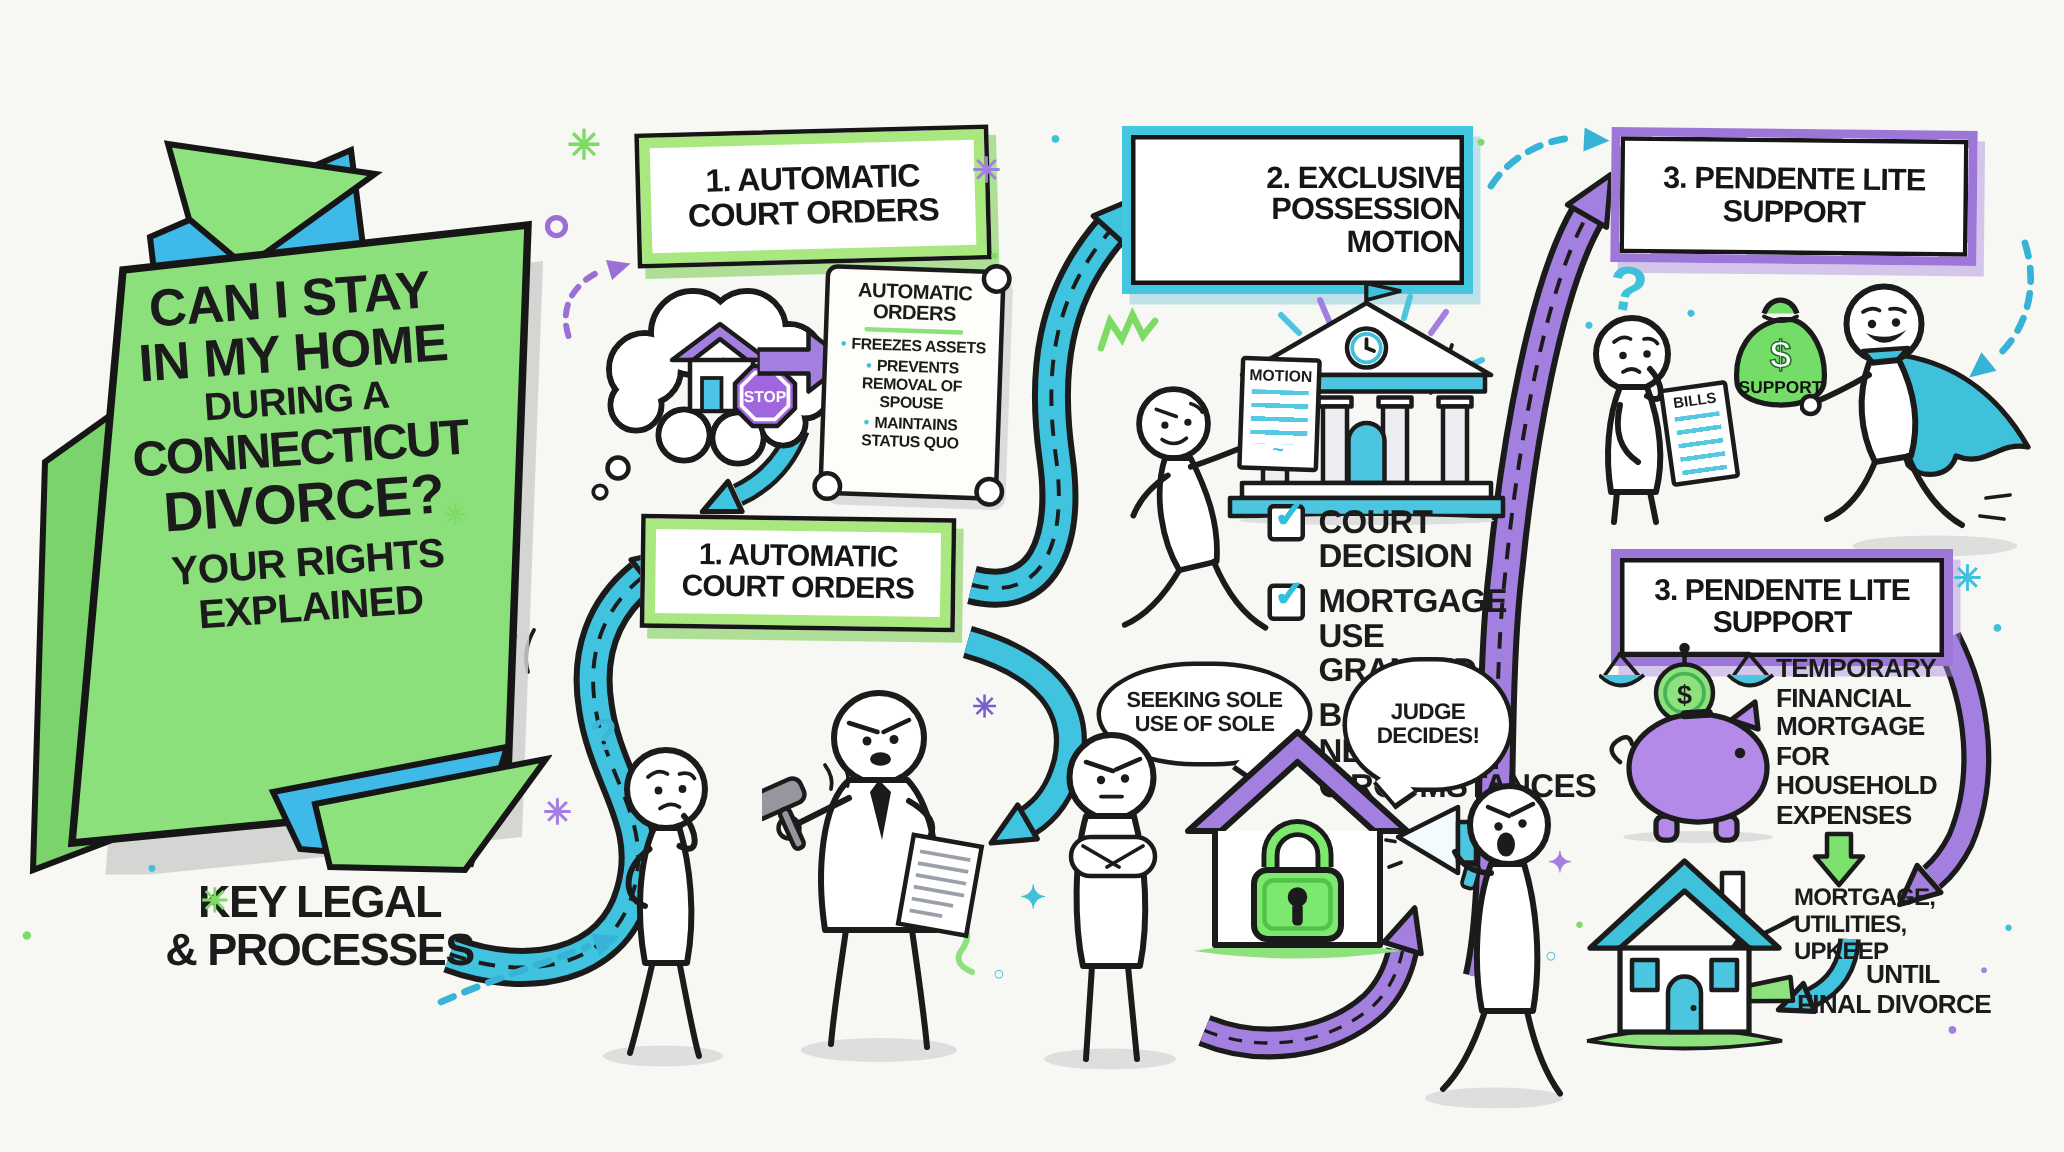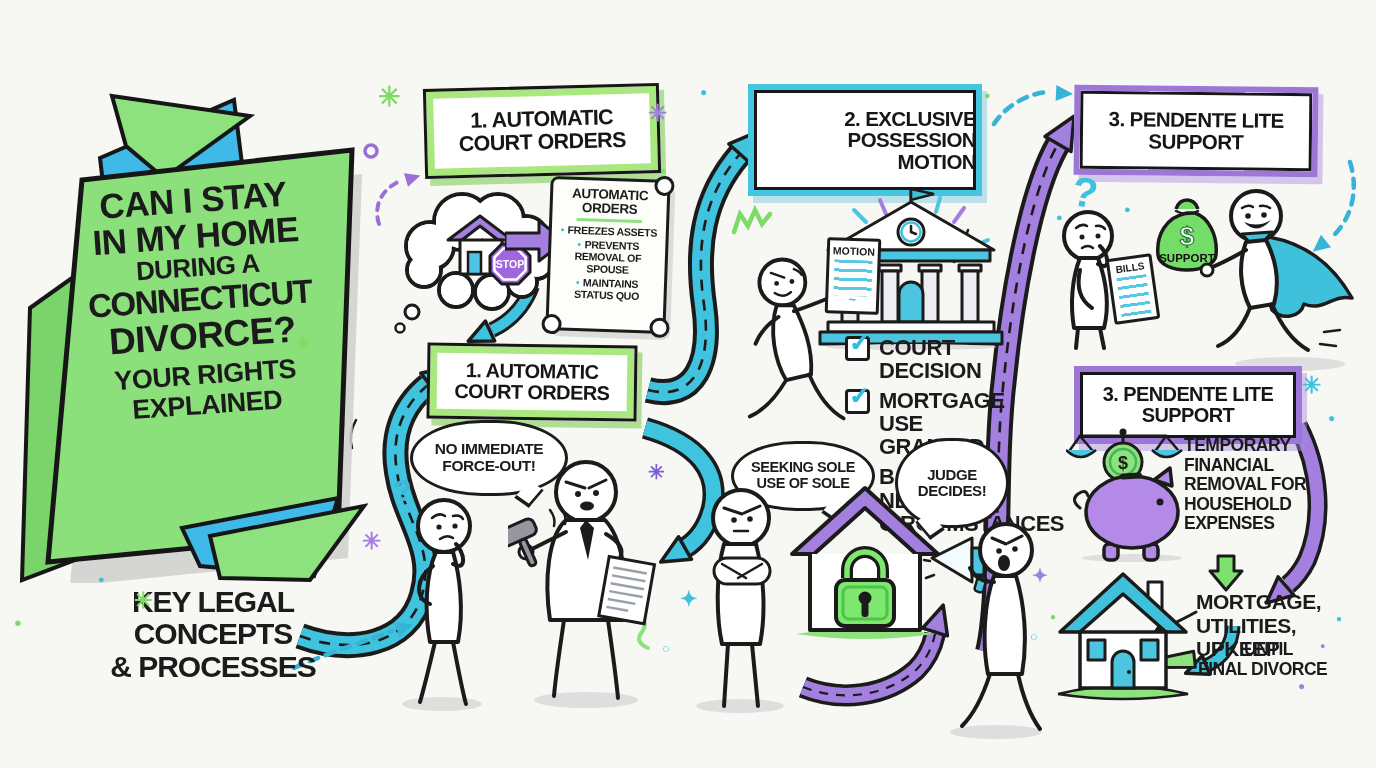--- a/index.html
+++ b/index.html
@@ -215,21 +215,20 @@
     <div style="font-size:35px;line-height:1.02">IN MY HOME</div>
     <div style="font-size:26px;line-height:1.1">DURING A</div>
     <div style="font-size:33px;line-height:1.05;letter-spacing:-1.5px">CONNECTICUT</div>
     <div style="font-size:37px;line-height:1.02">DIVORCE?</div>
     <div style="font-size:27px;line-height:1.1;margin-top:7px">YOUR RIGHTS</div>
     <div style="font-size:27px;line-height:1.05">EXPLAINED</div>
   </div>
 
   <div class="abs txt" style="left:106px;top:586px;width:214px;text-align:center;font-size:30px;line-height:1.08;letter-spacing:-1px">
     <div>KEY LEGAL</div>
-    <div>CONCEPTS</div>
     <div>&amp; PROCESSES</div>
   </div>
 
   <div class="hbox g" style="left:424px;top:86px;width:230px;height:84px;font-size:21.5px;transform:rotate(-1.5deg)">
     <div>1. AUTOMATIC</div>
     <div>COURT ORDERS</div>
   </div>
 
   <svg class="abs" style="left:390px;top:176px" width="172" height="168" viewBox="0 0 172 168">
     <g stroke="#1b1b1b" stroke-width="4" fill="#fff">
@@ -282,24 +281,20 @@
     <div class="bullet"><span class="bdot">•</span> <span>FREEZES ASSETS</span></div>
     <div class="bullet"><span class="bdot">•</span> <span>PREVENTS REMOVAL OF SPOUSE</span></div>
     <div class="bullet"><span class="bdot">•</span> <span>MAINTAINS STATUS QUO</span></div>
   </div>
 
   <div class="hbox g" style="left:427px;top:344px;width:204px;height:70px;font-size:20px;transform:rotate(0.8deg)">
     <div>1. AUTOMATIC</div>
     <div>COURT ORDERS</div>
   </div>
 
-  <div class="bubble tailR" style="left:410px;top:420px;width:152px;height:70px;font-size:15.5px">
-    <div>NO IMMEDIATE</div>
-    <div>FORCE-OUT!</div>
-  </div>
   <div class="sp" style="left:394px;top:476px;font-size:30px;color:#3bb7d8;transform:rotate(-8deg)">?</div>
 
   <svg class="abs" style="left:396px;top:492px" width="100" height="220" viewBox="0 0 100 220">
     <ellipse cx="46" cy="212" rx="40" ry="7" class="sh"></ellipse>
     <circle cx="48" cy="34" r="26" class="bd"></circle>
     <path class="ln25" d="M36,26 q7,-6 13,-2"></path>
       <path class="ln25" d="M57,24 q7,-2 10,3"></path>
     <circle cx="43" cy="35" r="2.6" class="dk"></circle>
       <circle cx="59" cy="34" r="2.6" class="dk"></circle>
     <path class="ln25" d="M44,47 q7,-5 13,-1"></path>
@@ -570,26 +565,26 @@
     <rect x="74" y="84" width="14" height="16" rx="5" fill="#b48ae8" stroke="#1b1b1b" stroke-width="3.5"></rect>
     <polygon points="84,20 100,8 102,26" fill="#b48ae8" stroke="#1b1b1b" stroke-width="3.5" stroke-linejoin="round"></polygon>
     <ellipse cx="62" cy="52" rx="46" ry="36" fill="#b48ae8" stroke="#1b1b1b" stroke-width="3.5"></ellipse>
     <rect x="50" y="13" width="22" height="6" rx="3" class="dk" transform="rotate(-4 61 16)"></rect>
     <circle cx="90" cy="42" r="3.5" class="dk"></circle>
   </svg>
 
   <div class="note" style="left:1184px;top:436px;width:124px;font-size:17.5px">
     <div>TEMPORARY</div>
     <div>FINANCIAL</div>
-    <div>REMOVAL FOR</div>
+    <div>MORTGAGE FOR</div>
     <div>HOUSEHOLD</div>
     <div>EXPENSES</div>
   </div>
 
-  <div class="note" style="left:1196px;top:590px;width:120px;font-size:21px">
+  <div class="note" style="left:1196px;top:590px;width:120px;font-size:16px">
     <div>MORTGAGE,</div>
     <div>UTILITIES,</div>
     <div>UPKEEP</div>
   </div>
 
   <svg class="abs" style="left:1056px;top:566px" width="134" height="142" viewBox="0 0 134 142">
     <path d="M2,128 Q66,112 132,128 Q66,138 2,128" fill="#8ee27d" stroke="#1b1b1b" stroke-width="2.5"></path>
     <rect x="92" y="16" width="14" height="32" class="whF"></rect>
     <polygon points="4,66 67,8 130,66 110,66 67,28 24,66" fill="#3fc1dc" stroke="#1b1b1b" stroke-width="3.5" stroke-linejoin="round"></polygon>
     <rect x="24" y="66" width="86" height="56" fill="#fff" stroke="#1b1b1b" stroke-width="3.5"></rect>

